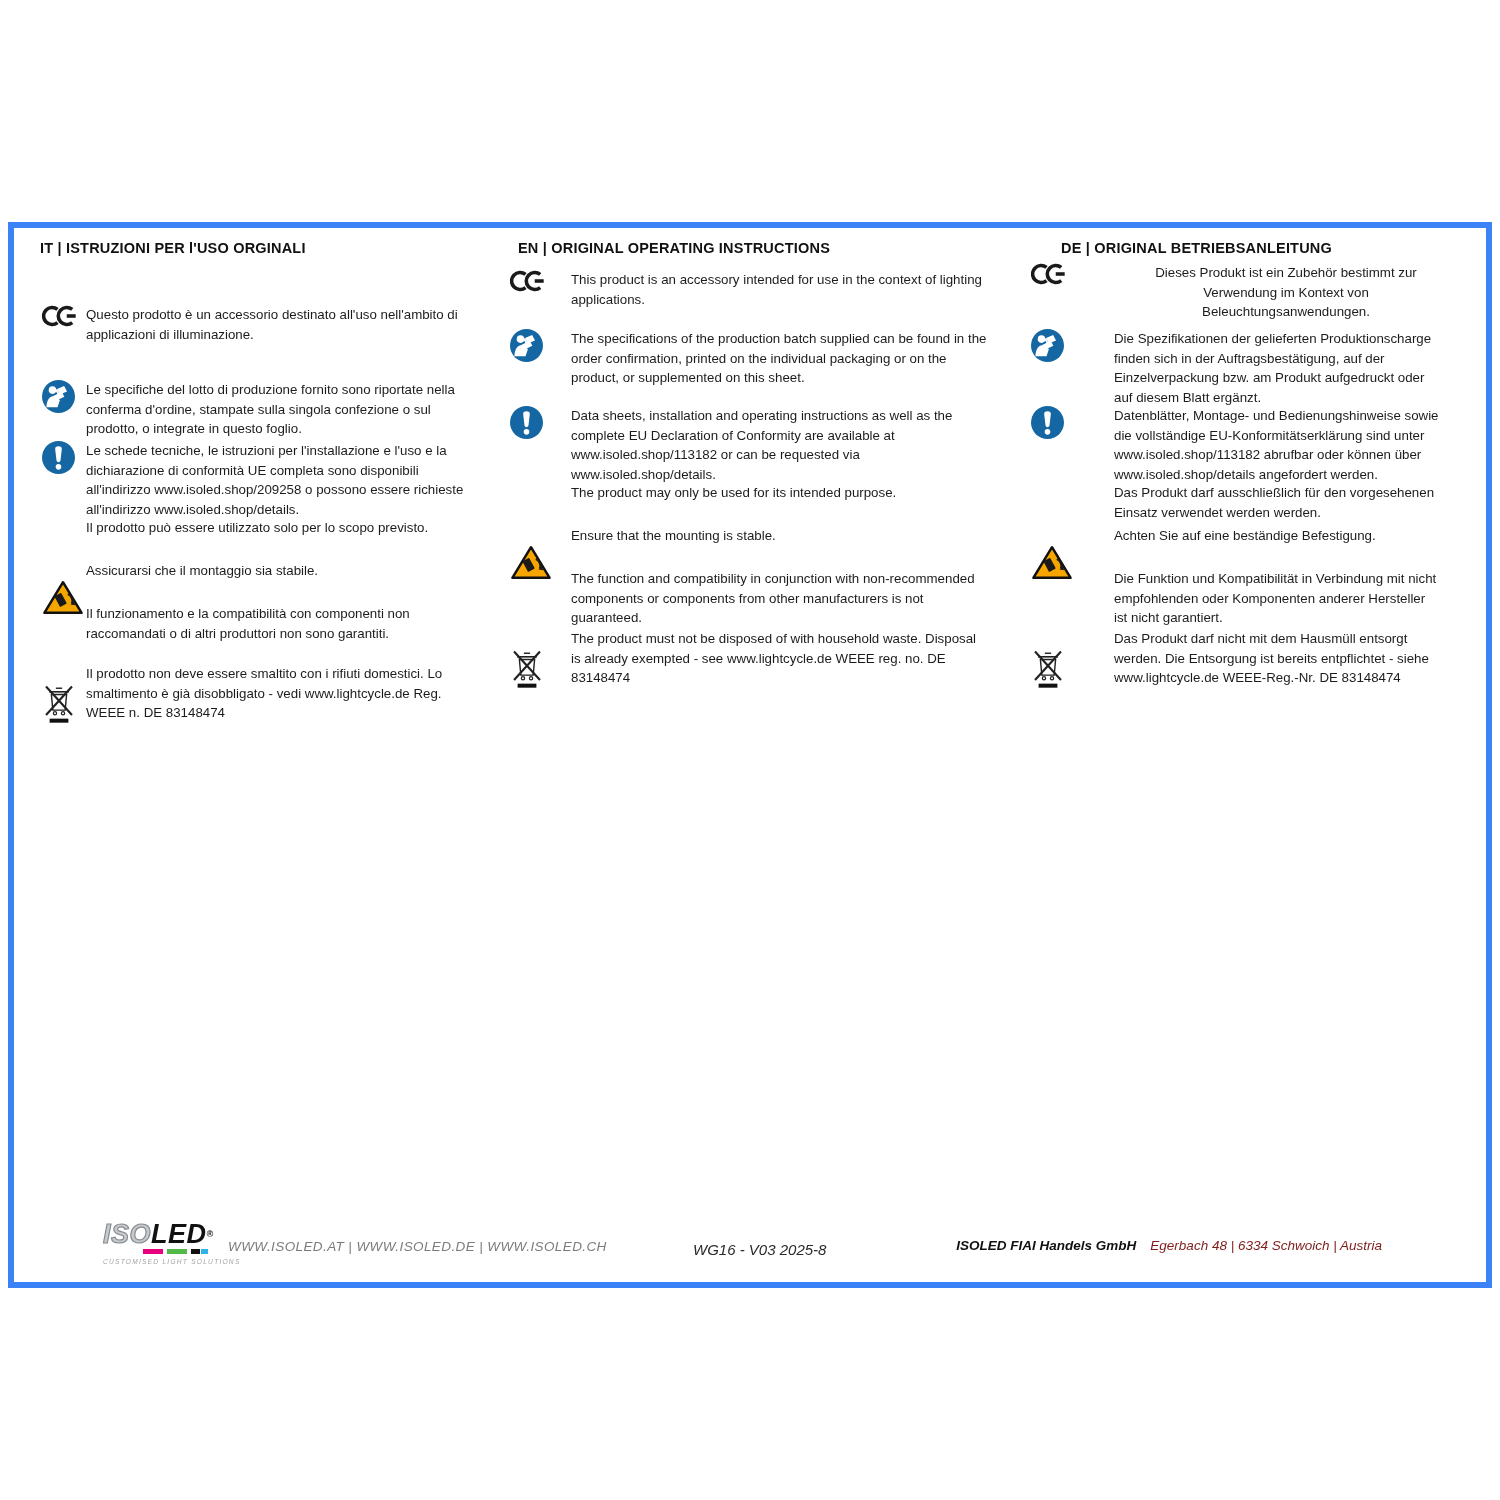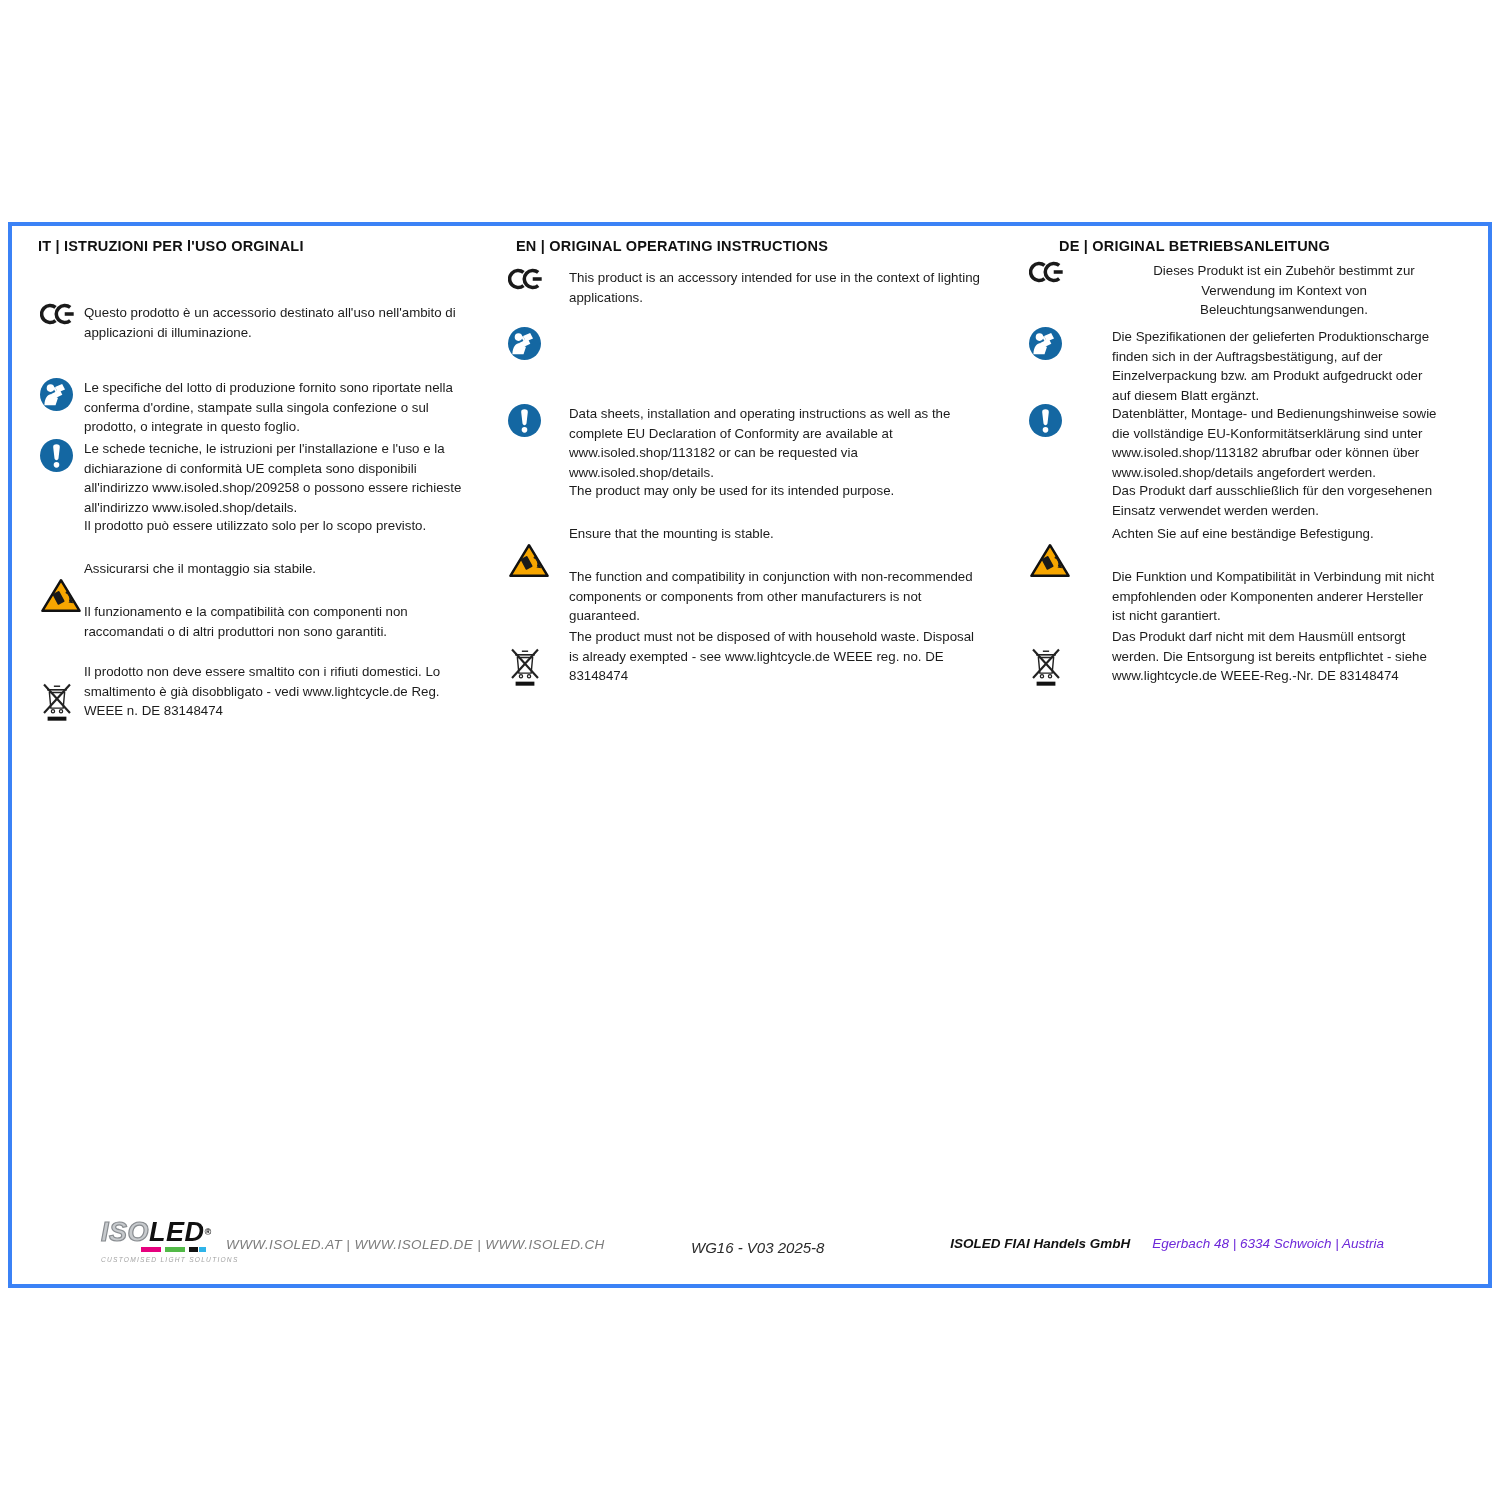--- a/index.html
+++ b/index.html
@@ -1,17 +1,17 @@
 <!DOCTYPE html>
 <html><head>
 <meta charset="utf-8">
 <style>
   html,body{margin:0;padding:0;background:#fff;}
   body{width:1500px;height:1500px;position:relative;font-family:"Liberation Sans","DejaVu Sans",sans-serif;color:#1a1a1a;}
-  .frame{position:absolute;left:8px;top:222px;width:1484px;height:1066px;border:4px solid #3b82f6;box-sizing:border-box;background:#fff;}
+  .frame{position:absolute;left:8px;top:222px;width:1484px;height:1066px;border:6px solid #3b82f6;box-sizing:border-box;background:#fff;}
   .col-header{position:absolute;top:12px;margin:0;font-size:14.5px;font-weight:bold;letter-spacing:.2px;white-space:nowrap;color:#111;}
   #hd-it{left:26px;} #hd-en{left:504px;} #hd-de{left:1047px;}
   .column{position:absolute;top:0;height:760px;}
   .col-it{left:28px;width:450px;margin-top:35px;} .col-en{left:496px;width:470px;} .col-de{left:1017px;width:430px;}
   .row{position:absolute;left:0;width:100%;}
   .icon-slot{position:absolute;left:0;top:0;width:40px;height:44px;}
   .row-text{white-space:pre-line;font-size:13.3px;line-height:19.6px;color:#1c1c1c;}
   .col-it .row-text{margin-left:44px;width:408px;}
   .col-en .row-text{margin-left:61px;width:420px;}
   .col-de .row-text{margin-left:83px;width:344px;}
@@ -30,21 +30,21 @@
   .bar{display:inline-block;height:4.5px;margin-right:4px;vertical-align:top;}
   .bar-pink{width:20px;background:#e6007e;}
   .bar-green{width:20px;background:#52b947;}
   .bar-black{width:9px;background:#111;margin-right:1px;}
   .bar-cyan{width:7px;background:#2fb4e9;margin-right:0;}
   .tagline{margin-top:4px;font-size:6.6px;letter-spacing:1.25px;color:#a3a3a3;white-space:nowrap;}
   .websites{position:absolute;left:214px;top:18px;font-size:13.5px;letter-spacing:.4px;color:#7c7c7c;white-space:nowrap;}
   .version{position:absolute;left:679px;top:20px;font-size:15px;color:#2a2a2a;white-space:nowrap;}
   .company{position:absolute;right:104px;top:17px;font-size:13.5px;white-space:nowrap;}
   .company-name{font-weight:bold;color:#111;}
-  .company-address{color:#6d28d9;margin-left:22px;}
+  .company-address{color:#7f1d1d;margin-left:14px;}
 </style>
 </head>
 <body>
 
 <div class="frame">
   <h2 class="col-header" id="hd-it">IT | ISTRUZIONI PER l'USO ORGINALI</h2>
   <h2 class="col-header" id="hd-en">EN | ORIGINAL OPERATING INSTRUCTIONS</h2>
   <h2 class="col-header" id="hd-de">DE | ORIGINAL BETRIEBSANLEITUNG</h2>
 
   <section class="column col-it">
@@ -140,20 +140,23 @@
     <span class="icon-slot"><span>
     <svg width="33" height="33" viewBox="0 0 34 34">
       <circle cx="17" cy="17" r="17" fill="#1467a2"></circle>
       <circle cx="10.8" cy="10.4" r="3.9" fill="#fff"></circle>
       <path d="M4.5 28 C4.8 21 7.5 17.3 11.6 16.6 L18.5 20.7 L16 28 Z" fill="#fff"></path>
       <path d="M11.5 16.4 L20.5 12.2 L23 17.2 L14.5 21.3 Z" fill="#fff"></path>
       <path d="M15.5 9.2 L22.8 6.2 L25.8 11.8 L18.4 14.9 Z" fill="#fff"></path>
       <path d="M15.5 9.2 L13.6 10.2 L16.6 15.8 L18.4 14.9 Z" fill="#fff"></path>
     </svg>
   </span></span>
+    <div class="row-text">The specifications of the production batch supplied can be found in the
+order confirmation, printed on the individual packaging or on the
+product, or supplemented on this sheet.</div>
   </div>
       <div class="row" style="top: 178px;">
     <span class="icon-slot"><span>
     <svg width="33" height="33" viewBox="0 0 34 34">
       <circle cx="17" cy="17" r="17" fill="#1467a2"></circle>
       <path d="M17 5.5 c2.3 0 3.6 1 3.4 2.9 l-1.3 11.2 c-.15 1.4 -1 2.2 -2.1 2.2 s-1.95 -.8 -2.1 -2.2 L13.6 8.4 C13.4 6.5 14.7 5.5 17 5.5 Z" fill="#fff"></path>
       <circle cx="17" cy="26.6" r="2.9" fill="#fff"></circle>
     </svg>
   </span></span>
     <div class="row-text">Data sheets, installation and operating instructions as well as the

